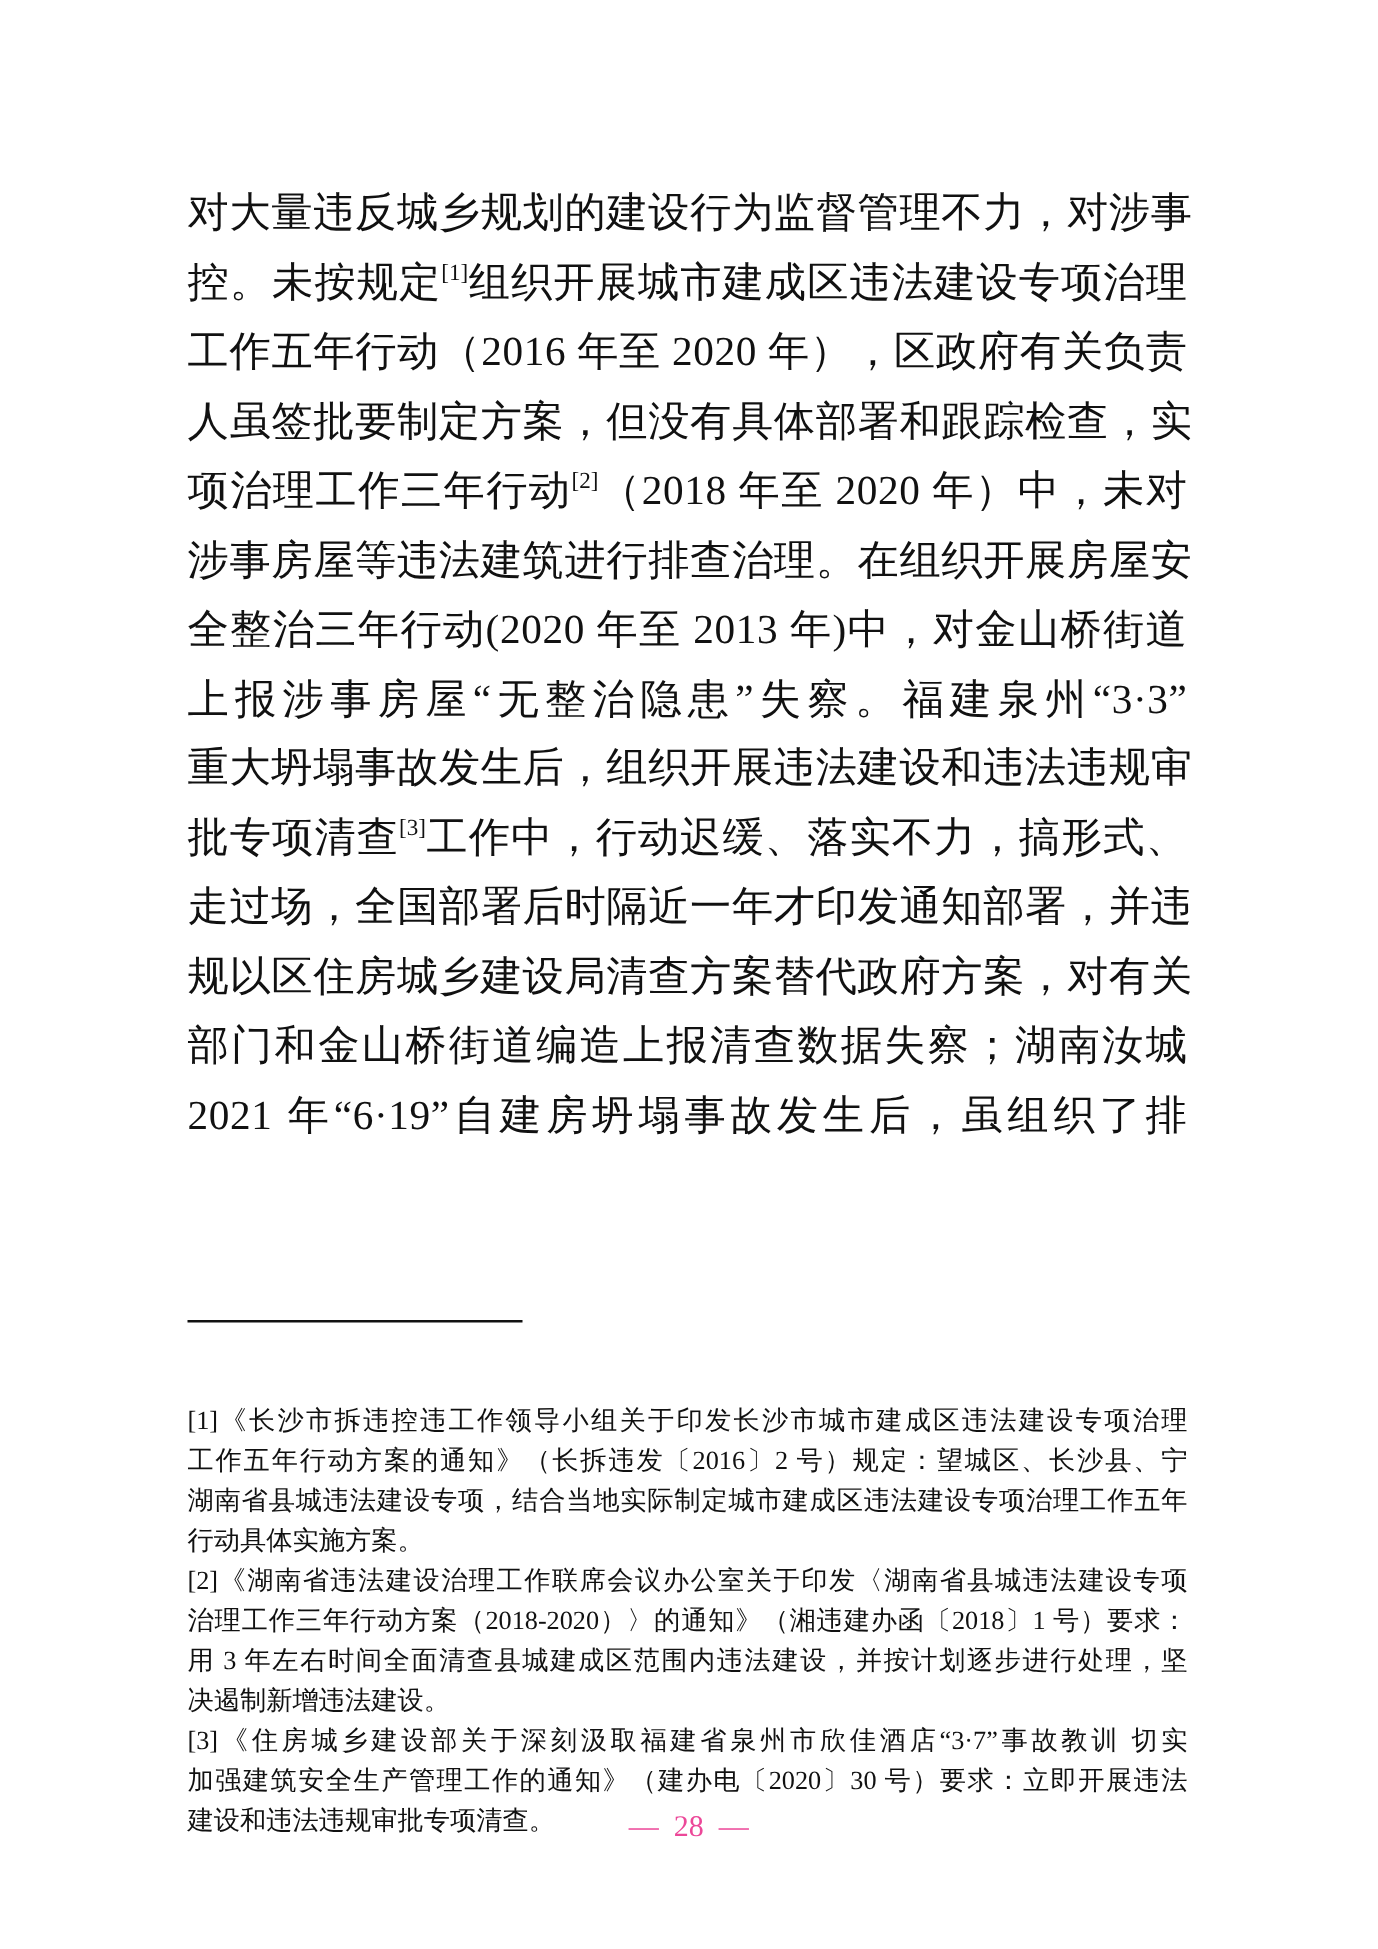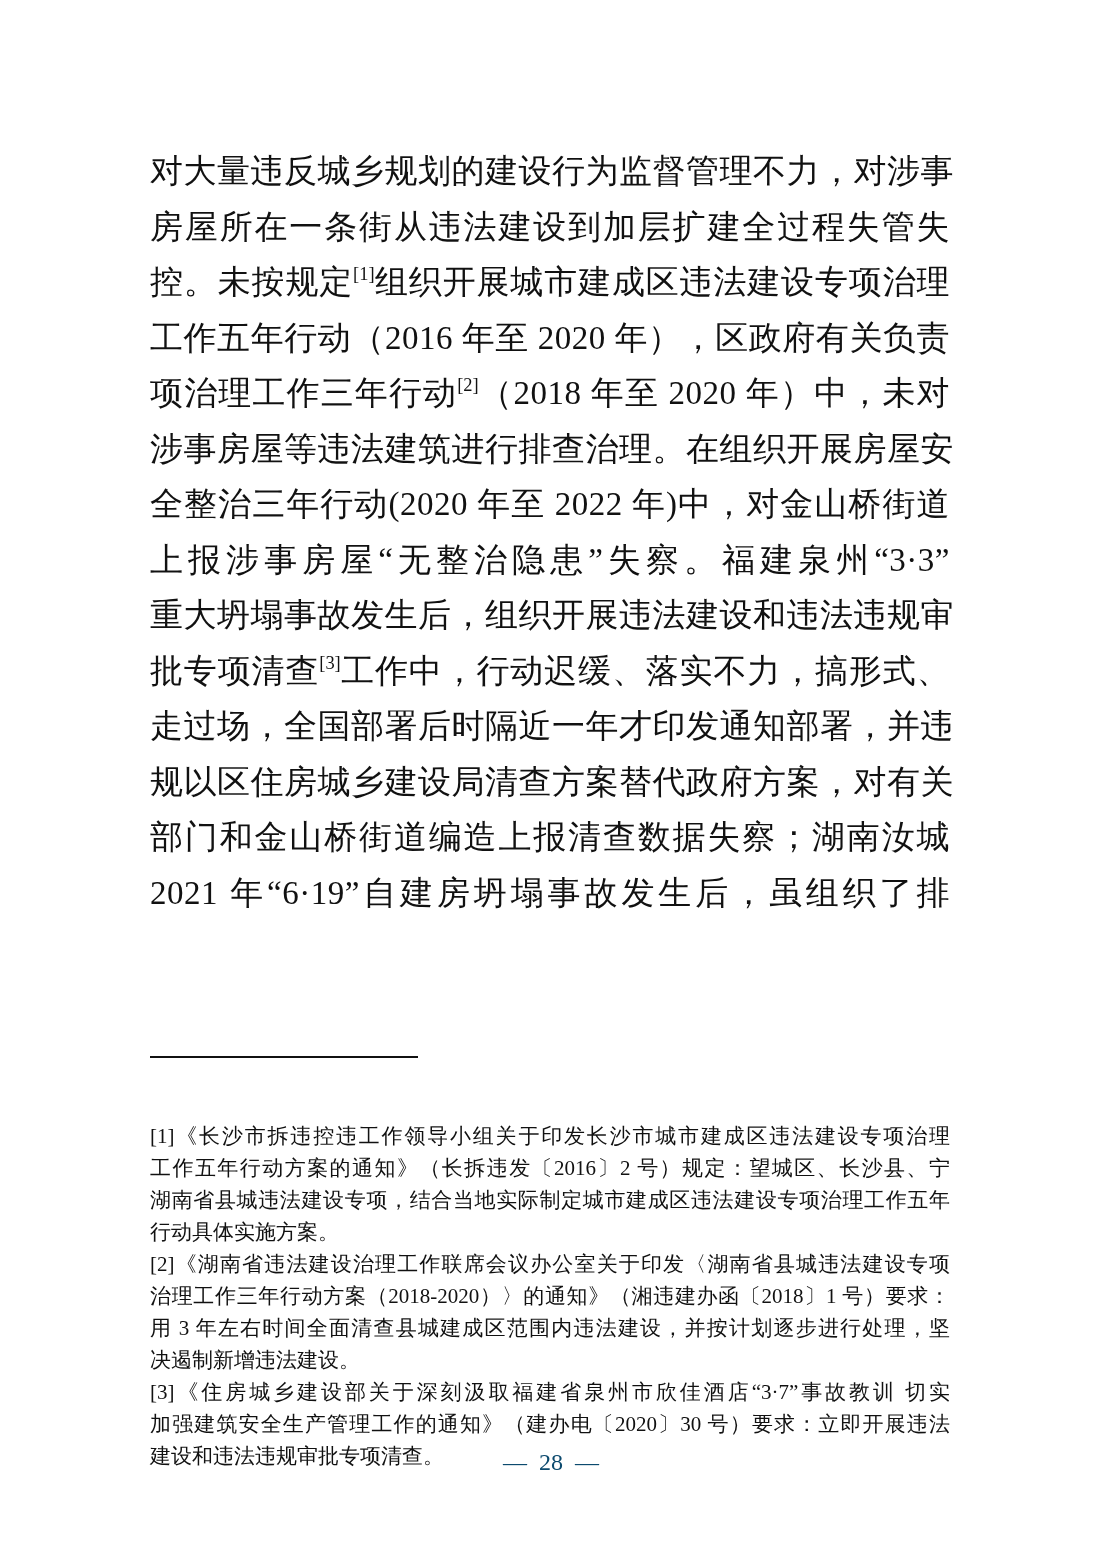--- a/index.html
+++ b/index.html
@@ -70,35 +70,35 @@
   
   .page-number {
     position: absolute;
     left: 0;
     top: 1448px;
     width: 1102px;
     text-align: center;
     font-size: 24px;
     line-height: 28px;
     word-spacing: 6px;
-    color: #0c4a6e;
+    color: #ec4899;
   }
 </style>
 </head>
 <body>
 
 <div class="page">
   <div class="body-block" id="body-block">
       <div class="body-line">对大量违反城乡规划的建设行为监督管理不力，对涉事</div>
-      <div class="body-line">房屋所在一条街从违法建设到加层扩建全过程失管失</div>
       <div class="body-line">控。未按规定<sup class="fnref">[1]</sup>组织开展城市建成区违法建设专项治理</div>
       <div class="body-line">工作五年行动（2016 年至 2020 年），区政府有关负责</div>
+      <div class="body-line">人虽签批要制定方案，但没有具体部署和跟踪检查，实</div>
       <div class="body-line">项治理工作三年行动<sup class="fnref">[2]</sup>（2018 年至 2020 年）中，未对</div>
       <div class="body-line">涉事房屋等违法建筑进行排查治理。在组织开展房屋安</div>
-      <div class="body-line">全整治三年行动(2020 年至 2022 年)中，对金山桥街道</div>
+      <div class="body-line">全整治三年行动(2020 年至 2013 年)中，对金山桥街道</div>
       <div class="body-line">上报涉事房屋“无整治隐患”失察。福建泉州“3·3”</div>
       <div class="body-line">重大坍塌事故发生后，组织开展违法建设和违法违规审</div>
       <div class="body-line">批专项清查<sup class="fnref">[3]</sup>工作中，行动迟缓、落实不力，搞形式、</div>
       <div class="body-line">走过场，全国部署后时隔近一年才印发通知部署，并违</div>
       <div class="body-line">规以区住房城乡建设局清查方案替代政府方案，对有关</div>
       <div class="body-line">部门和金山桥街道编造上报清查数据失察；湖南汝城</div>
       <div class="body-line">2021 年“6·19”自建房坍塌事故发生后，虽组织了排</div>
     </div>
   <div class="footnote-sep"></div>
   <div class="footnotes-block" id="footnotes-block">

